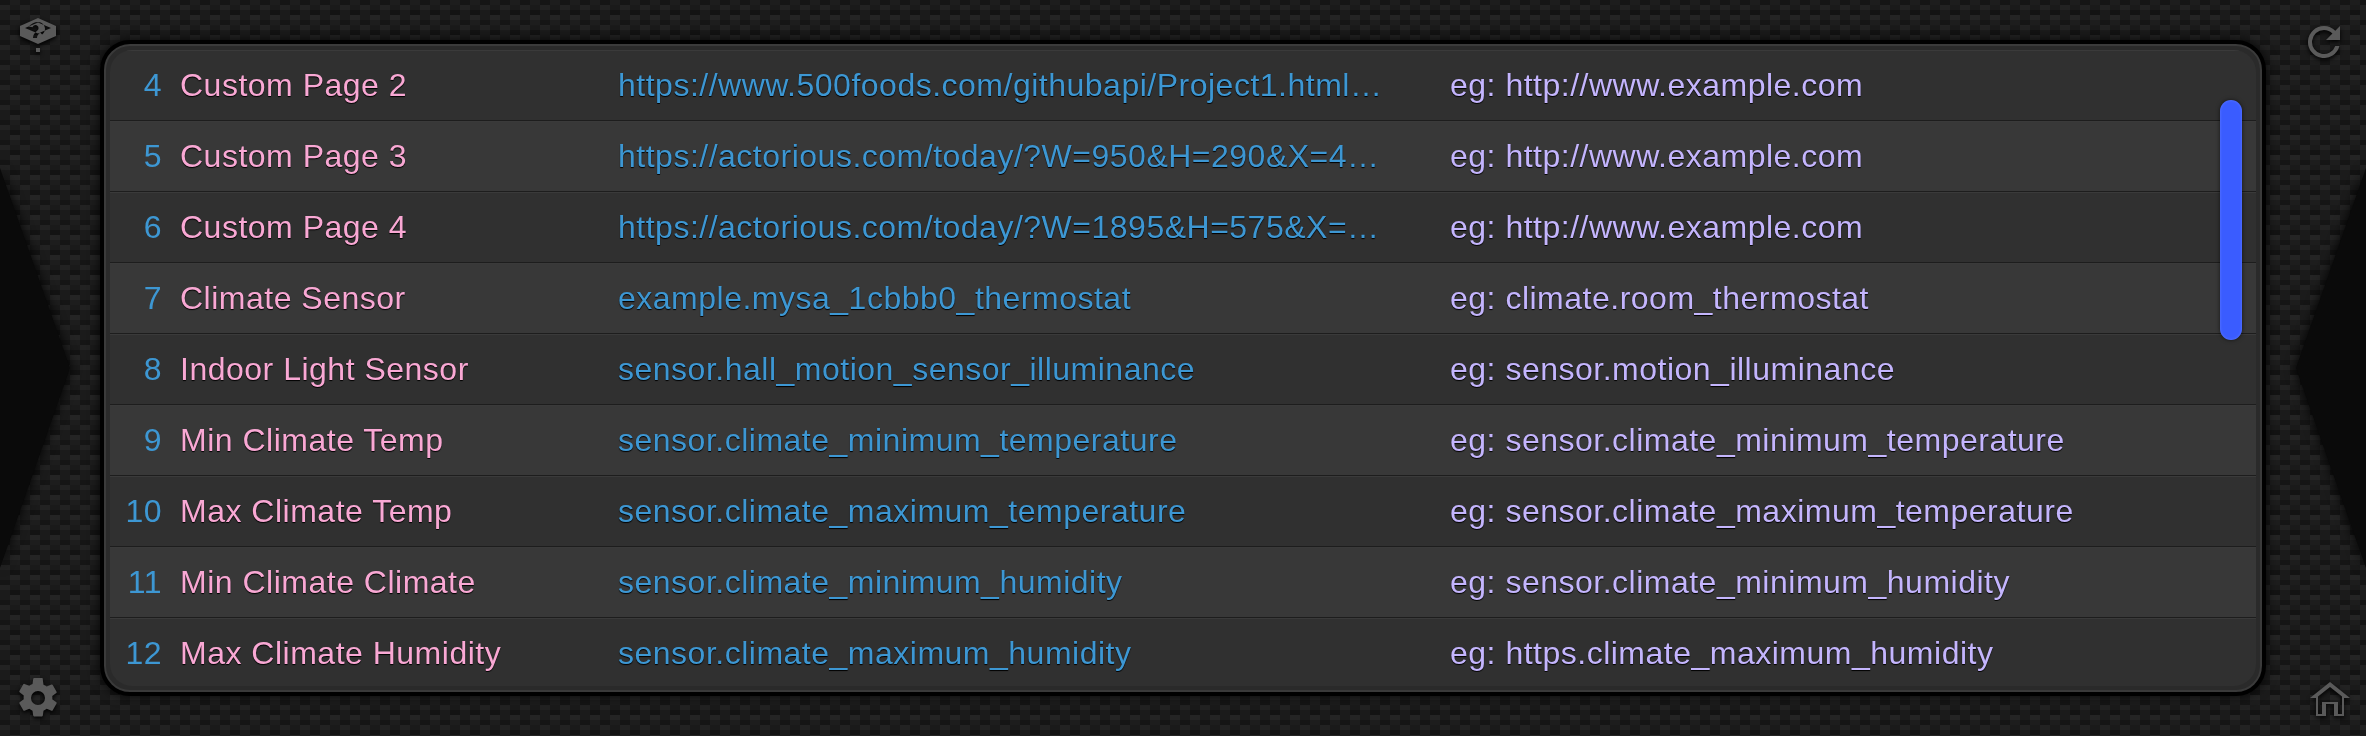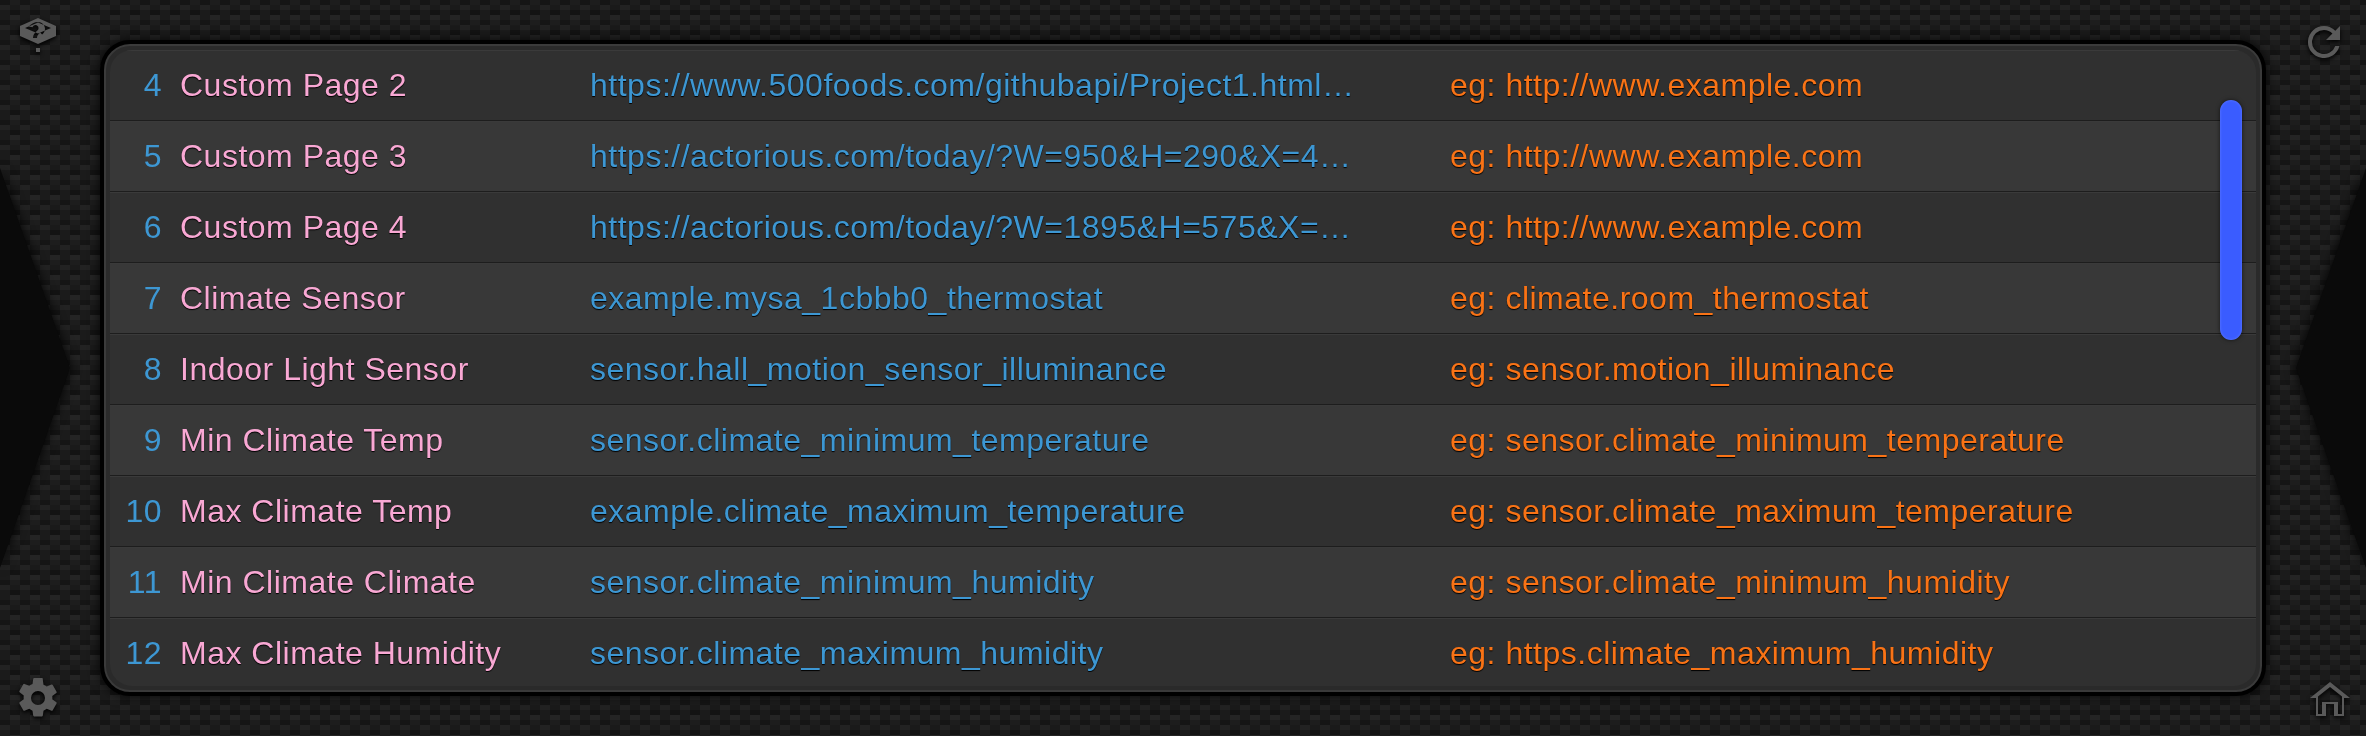--- a/index.html
+++ b/index.html
@@ -115,23 +115,24 @@
     text-overflow: ellipsis;
     text-shadow: 0 1px 1px #000;
   }
   .row .value {
     color: #3d97d3;
     white-space: nowrap;
     overflow: hidden;
     text-overflow: ellipsis;
     padding-right: 30px;
     text-shadow: 0 1px 1px #000;
+    margin-left: 28px;
   }
   .row .example {
-    color: #f97316;
+    color: #c4b5fd;
     white-space: nowrap;
     overflow: hidden;
     text-overflow: ellipsis;
     text-shadow: 0 1px 1px #000;
   }
 
   
   .scroll-track {
     position: absolute;
     right: 14px;
@@ -214,21 +215,21 @@
   </div>
         <div class="row">
     <div class="idx">9</div>
     <div class="label">Min Climate Temp</div>
     <div class="value">sensor.climate_minimum_temperature</div>
     <div class="example">eg: sensor.climate_minimum_temperature</div>
   </div>
         <div class="row">
     <div class="idx">10</div>
     <div class="label">Max Climate Temp</div>
-    <div class="value">example.climate_maximum_temperature</div>
+    <div class="value">sensor.climate_maximum_temperature</div>
     <div class="example">eg: sensor.climate_maximum_temperature</div>
   </div>
         <div class="row">
     <div class="idx">11</div>
     <div class="label">Min Climate Climate</div>
     <div class="value">sensor.climate_minimum_humidity</div>
     <div class="example">eg: sensor.climate_minimum_humidity</div>
   </div>
         <div class="row">
     <div class="idx">12</div>

